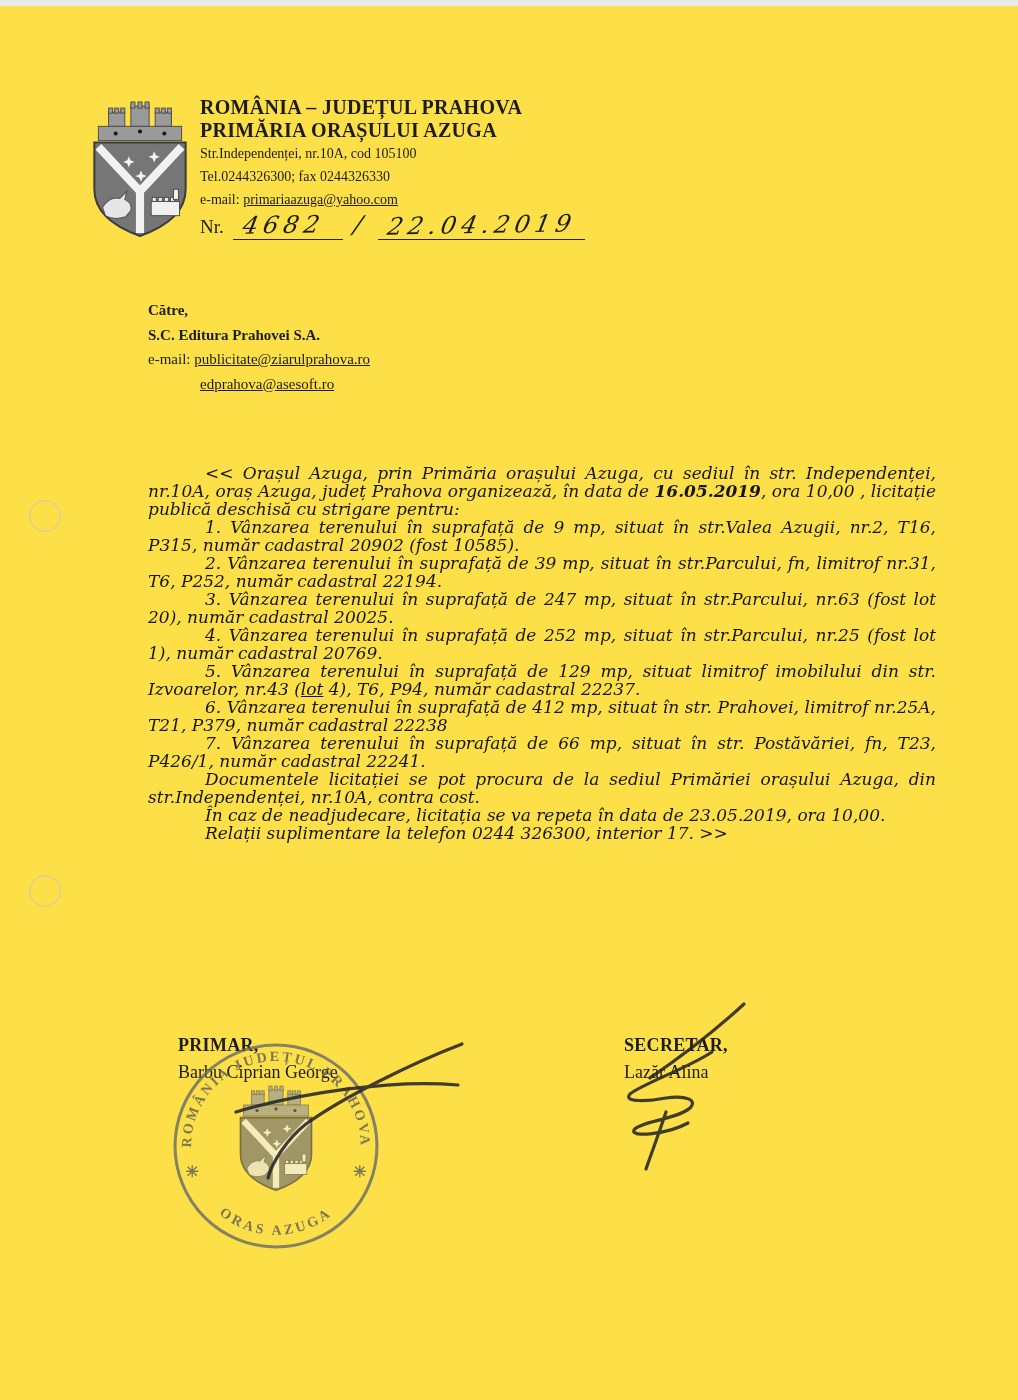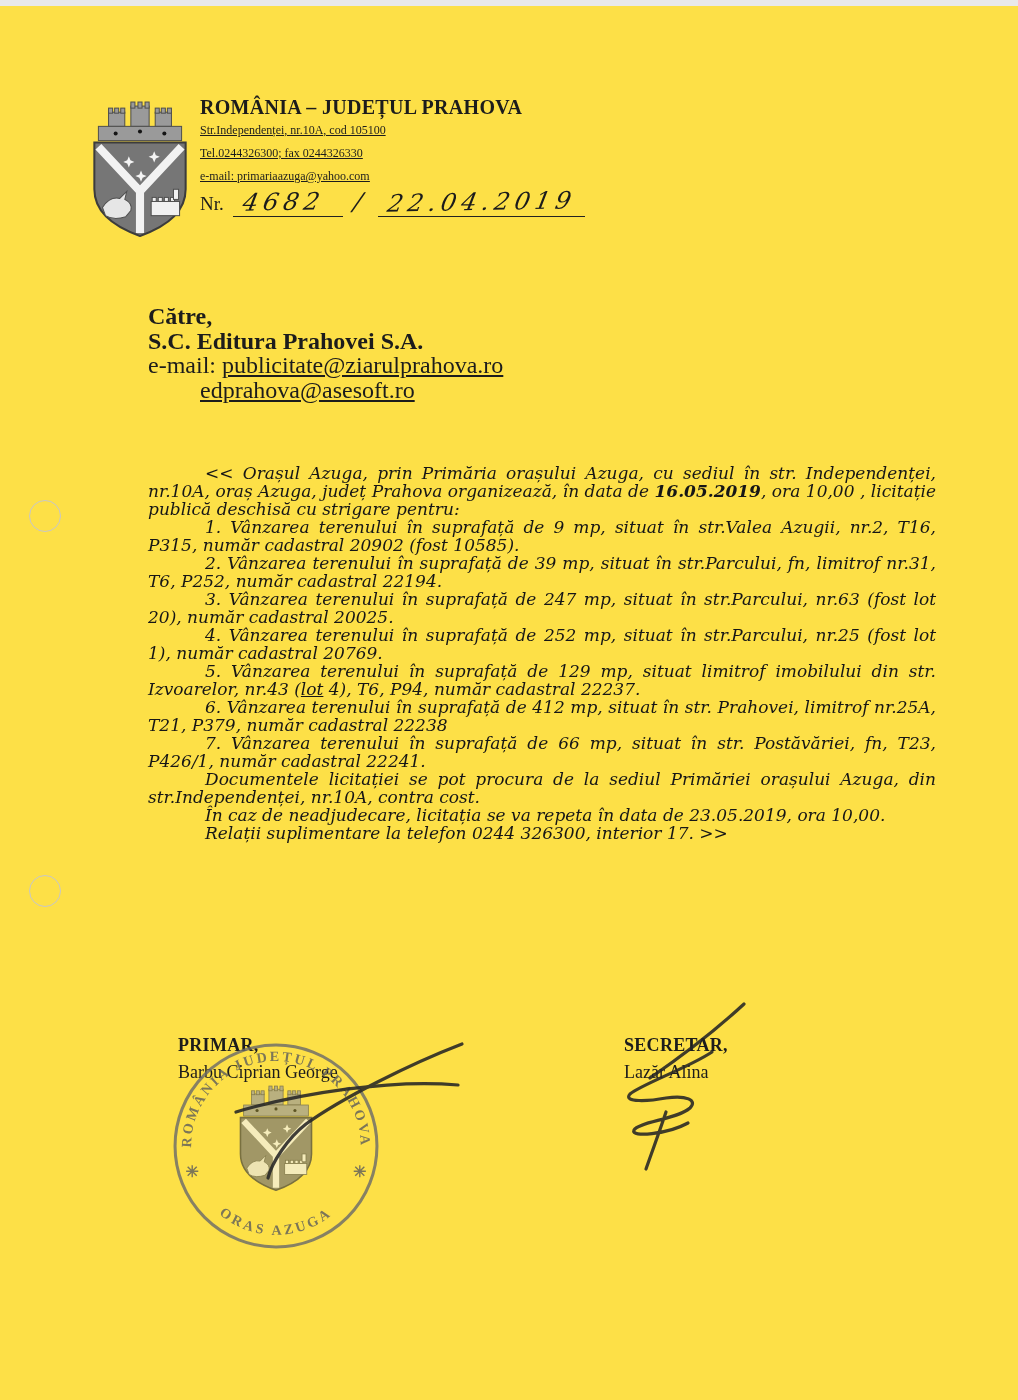--- a/index.html
+++ b/index.html
@@ -9,33 +9,33 @@
     margin:6px auto;
     background:#fde047;
     overflow:hidden;
     font-family:"Liberation Serif",serif;
     color:#1c1c1c;
   }
   
   .crest{position:absolute;left:84px;top:94px;width:112px;height:140px;}
   .letterhead{position:absolute;left:200px;top:90px;line-height:23px;}
   .lh-bold{font-weight:bold;font-size:20px;letter-spacing:.3px;}
-  .lh-reg{font-size:12px;text-decoration:underline;}
+  .lh-reg{font-size:14px;}
   .lh-link{text-decoration:underline;}
   .nr-line{font-size:19px;margin-top:3px;white-space:nowrap;}
   .hand{
     font-family:"DejaVu Serif",serif;font-style:italic;
     font-size:24px;letter-spacing:5px;color:#1b1b1b;
     display:inline-block;transform:skewX(-12deg) rotate(-1deg);
   }
   .hand-underline{display:inline-block;border-bottom:1.6px solid #222;
     padding:0 10px 1px 10px;margin:0 4px;}
   .sep{margin:0 2px;}
   
-  .recipient{position:absolute;left:148px;top:298px;font-size:24px;line-height:24.5px;}
+  .recipient{position:absolute;left:148px;top:292px;font-size:15px;line-height:24.5px;}
   .rc-bold{font-weight:bold;}
   .u-link{text-decoration:underline;}
   .rc-indent{padding-left:52px;}
   
   .body-text{
     position:absolute;left:148px;top:458px;width:788px;
     font-family:"DejaVu Serif",serif;font-style:italic;
     font-size:17px;line-height:18px;color:#161616;
     text-align:justify;
   }
@@ -109,20 +109,21 @@
 
   <div class="punch p1"></div>
   <div class="punch p2"></div>
 
   <svg class="crest" viewBox="0 0 110 138">
     <use href="#crest" x="0" y="0" width="110" height="138"></use>
   </svg>
 
   <div class="letterhead">
     <div class="lh-bold">ROMÂNIA – JUDEȚUL PRAHOVA</div>
+    <div class="lh-bold">PRIMĂRIA ORAȘULUI AZUGA</div>
     <div class="lh-reg">Str.Independenței, nr.10A, cod 105100</div>
     <div class="lh-reg">Tel.0244326300; fax 0244326330</div>
     <div class="lh-reg"><span>e-mail: </span><span class="lh-link">primariaazuga@yahoo.com</span></div>
     <div class="nr-line">
       <span>Nr.</span>
       <span class="hand-underline"><span class="hand">4682</span>&nbsp;&nbsp;</span>
       <span class="hand sep">/</span>
       <span class="hand-underline"><span class="hand">22.04.2019</span></span>
     </div>
   </div>

